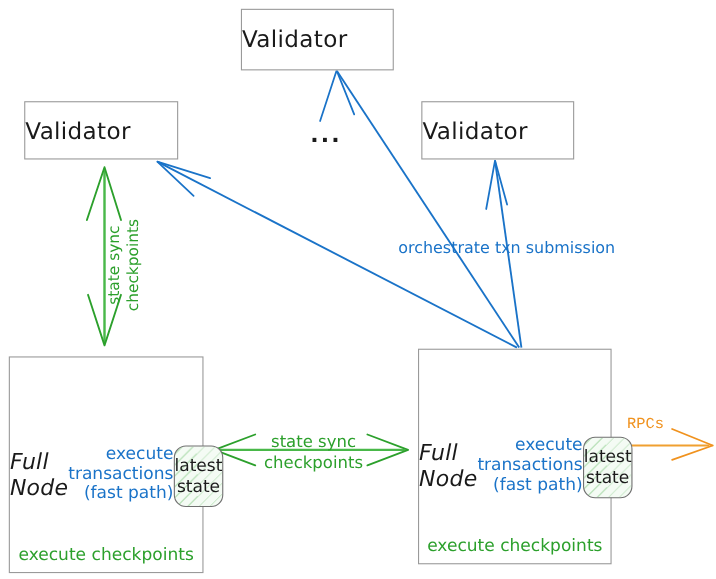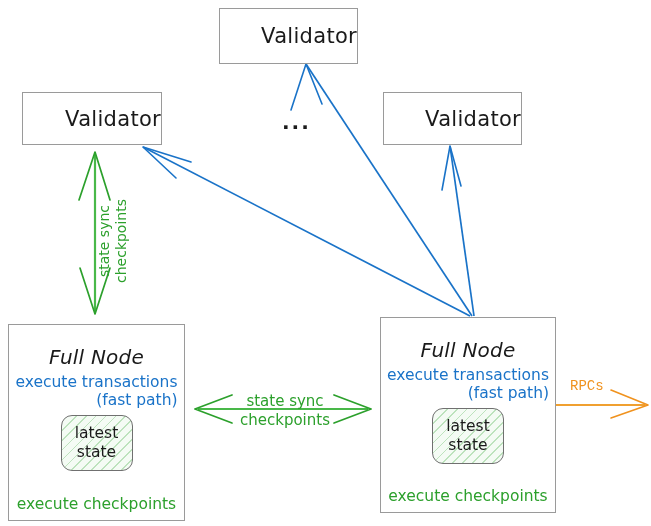--- a/index.html
+++ b/index.html
@@ -31,32 +31,32 @@
   
   .box {
     position: absolute;
     background: #ffffff;
     border: 1.6px solid #9a9a9a;
     box-sizing: border-box;
   }
   .validator-box {
     display: flex;
     align-items: center;
-    justify-content: flex-end;
+    justify-content: flex-start;
   }
   .validator-label {
     font-size: 21px;
     color: #1a1a1a;
     letter-spacing: .3px;
     font-family: "DejaVu Sans", sans-serif;
   }
 
   .fullnode-box {
     display: flex;
-    flex-direction: column;
+    flex-direction: row;
     align-items: center;
     padding-top: 20px;
   }
   .fullnode-title {
     font-size: 20px;
     color: #1a1a1a;
     font-style: italic;
     margin-bottom: 4px;
     letter-spacing: .2px;
   }
@@ -209,19 +209,20 @@
     <div class="state-box">
       <span class="state-line">latest</span>
       <span class="state-line">state</span>
     </div>
     <div class="exec-ckpt">execute checkpoints</div>
   </div>
 
   <div id="vert-sync-label" class="lbl-green" style="left:58px; top:224px; width:110px;">state sync
 checkpoints</div>
 
+  <div id="orch-label" class="lbl-blue" style="left:362px; top:218px;">orchestrate txn submission</div>
 
   <div id="mid-sync-label" class="lbl-green" style="left:222px; top:392px; width:126px;">state sync
 checkpoints</div>
 
   <div id="rpcs-label" class="lbl-orange" style="left:570px; top:378px;">RPCs</div>
 
 </div>
 
 </body></html>

